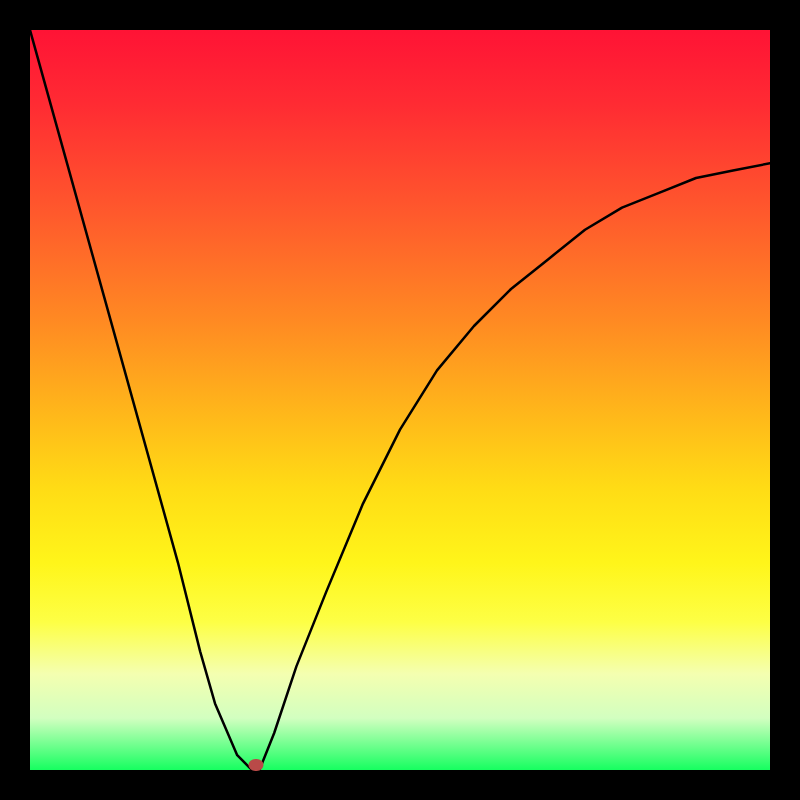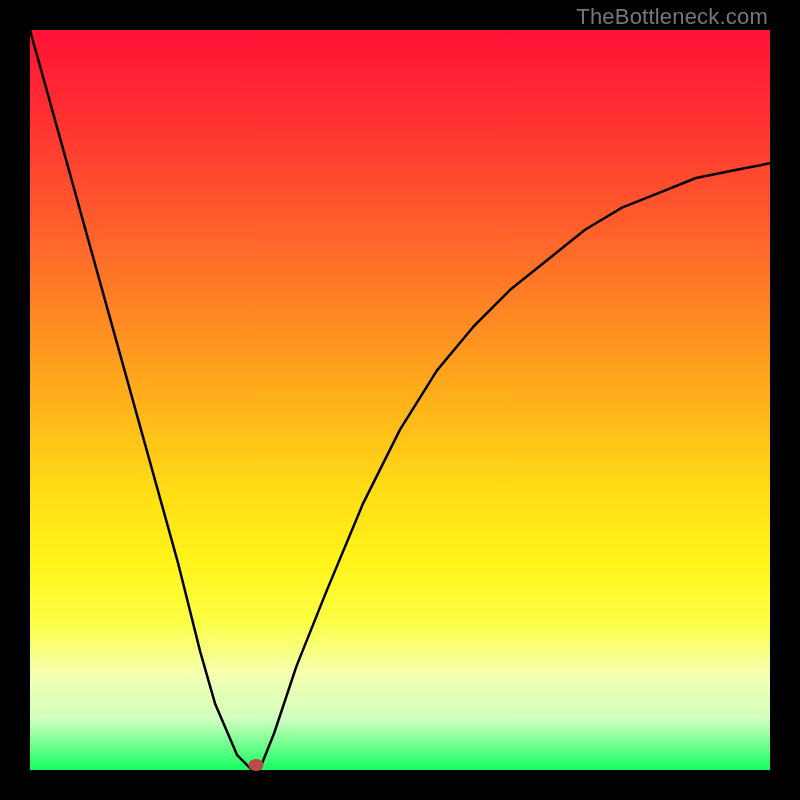--- a/index.html
+++ b/index.html
@@ -79,14 +79,13 @@
 
 <div class="frame">
 
   <div class="plot-area">
     <svg class="curve-svg" viewBox="0 0 740 740" preserveAspectRatio="none">
       <path id="curve-path" class="curve-path" d="M 0.00 0.00 L 37.00 133.20 L 74.00 266.40 L 111.00 399.60 L 148.00 532.80 L 170.20 621.60 L 185.00 673.40 L 207.20 725.20 L 218.30 736.30 L 222.00 740.00 L 229.40 740.00 L 244.20 703.00 L 266.40 636.40 L 296.00 562.40 L 333.00 473.60 L 370.00 399.60 L 407.00 340.40 L 444.00 296.00 L 481.00 259.00 L 518.00 229.40 L 555.00 199.80 L 592.00 177.60 L 629.00 162.80 L 666.00 148.00 L 703.00 140.60 L 740.00 133.20"></path>
     </svg>
     <div id="marker" class="marker" style="left: 226.44px; top: 734.82px; background: rgb(185, 74, 72);"></div>
   </div>
 
-  <div class="watermark">TheBottleneck.com</div>
 </div>
 
 </body></html>

